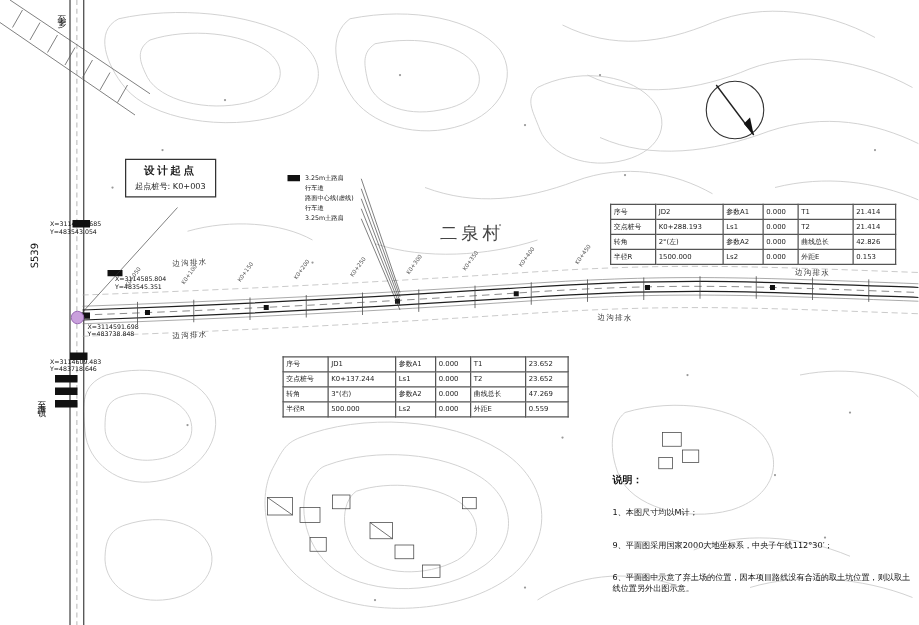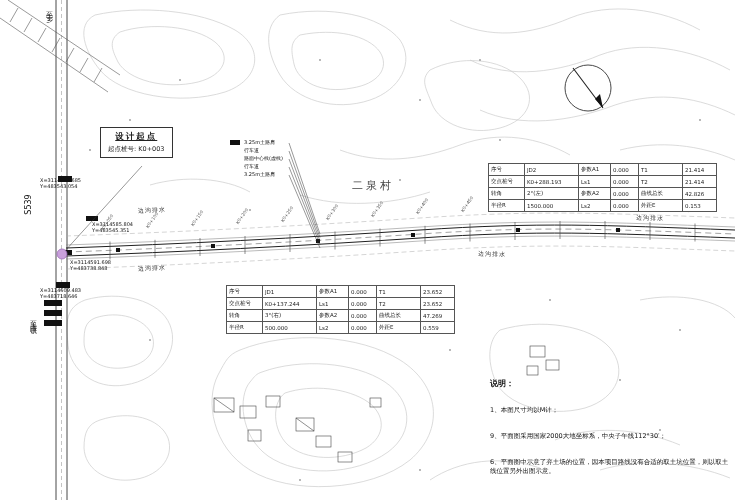--- a/index.html
+++ b/index.html
@@ -3,25 +3,25 @@
 <meta charset="utf-8">
 <style>
   html,body{margin:0;padding:0;background:#ffffff;}
   #stage{position:relative;width:735px;height:500px;background:#fff;overflow:hidden;
          font-family:"DejaVu Sans","Liberation Sans",sans-serif;color:#222;}
   #stage svg{position:absolute;left:0;top:0;}
   .abs{position:absolute;white-space:nowrap;}
   .coord{font-size:5px;line-height:1.25;color:#111;}
   .station{font-size:4.5px;color:#555;transform:rotate(-55deg);transform-origin:left bottom;}
   .ditch{font-size:6px;color:#333;letter-spacing:1px;}
-  .village{font-size:11px;color:#444;letter-spacing:3px;}
+  .village{font-size:14px;color:#444;letter-spacing:3px;}
   .vertical{writing-mode:vertical-rl;text-orientation:upright;font-size:7px;color:#222;letter-spacing:2px;}
   .roadno{font-size:8px;color:#111;transform:rotate(-90deg);transform-origin:center;}
   .startbox{border:1px solid #333;background:#fff;padding:3px 7px;text-align:center;}
-  .startbox .t1{font-size:8.5px;font-weight:bold;letter-spacing:2px;text-decoration:underline;}
+  .startbox .t1{font-size:8.5px;font-weight:bold;letter-spacing:2px;}
   .startbox .t2{font-size:6.5px;margin-top:2px;}
   .seclabel{font-size:5px;color:#111;background:#fff;padding:0 1px;}
   table.curve{position:absolute;border-collapse:collapse;background:#fff;}
   table.curve td{border:0.5px solid #555;font-size:5.5px;height:11px;padding:0 2px;white-space:nowrap;}
   .notes{width:242px;font-size:6.5px;line-height:1.5;color:#111;}
   .notes .nt{font-size:8px;font-weight:bold;margin-bottom:2px;}
   .notes ul{margin:0;padding:0;list-style:none;}
   .notes li{margin:16px 0 1px 0;white-space:normal;}
 </style>
 </head>

